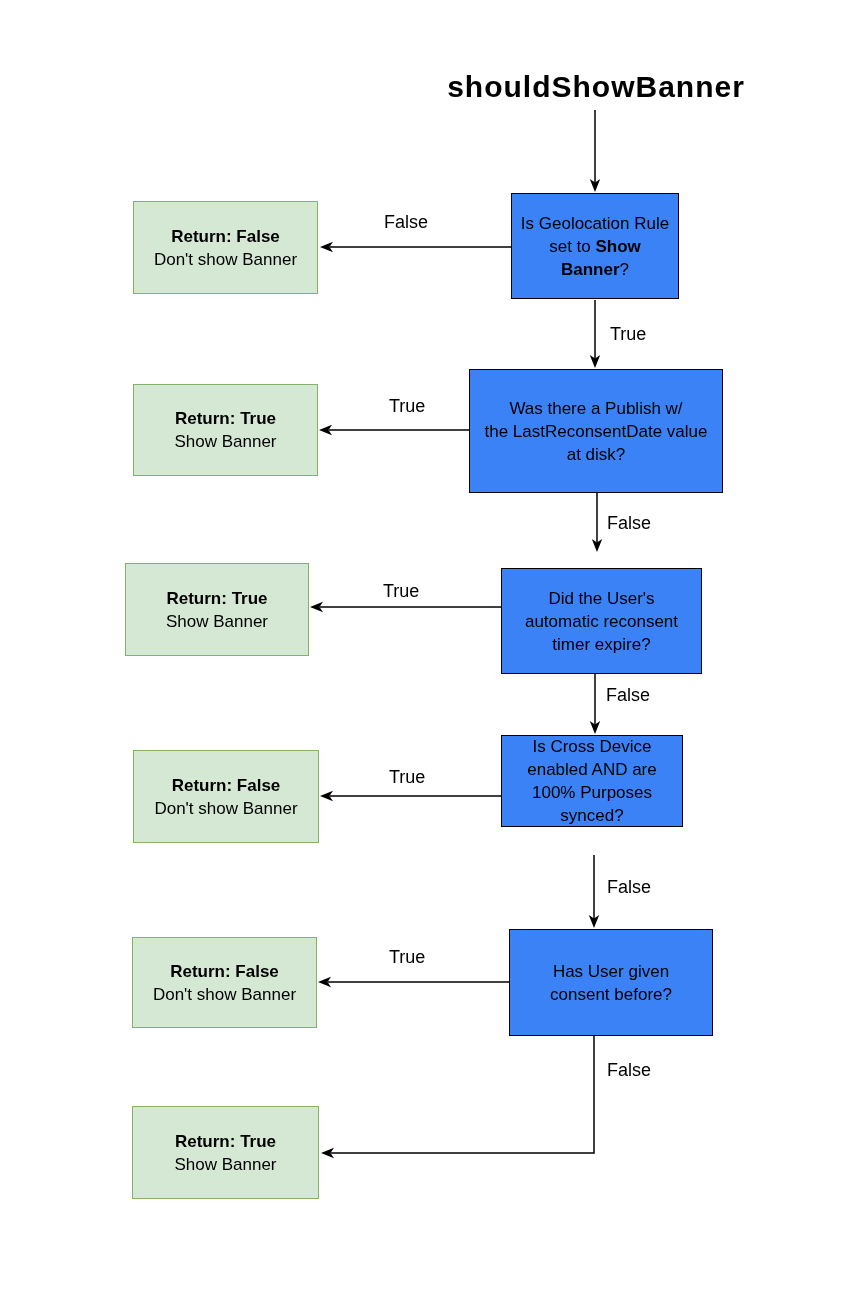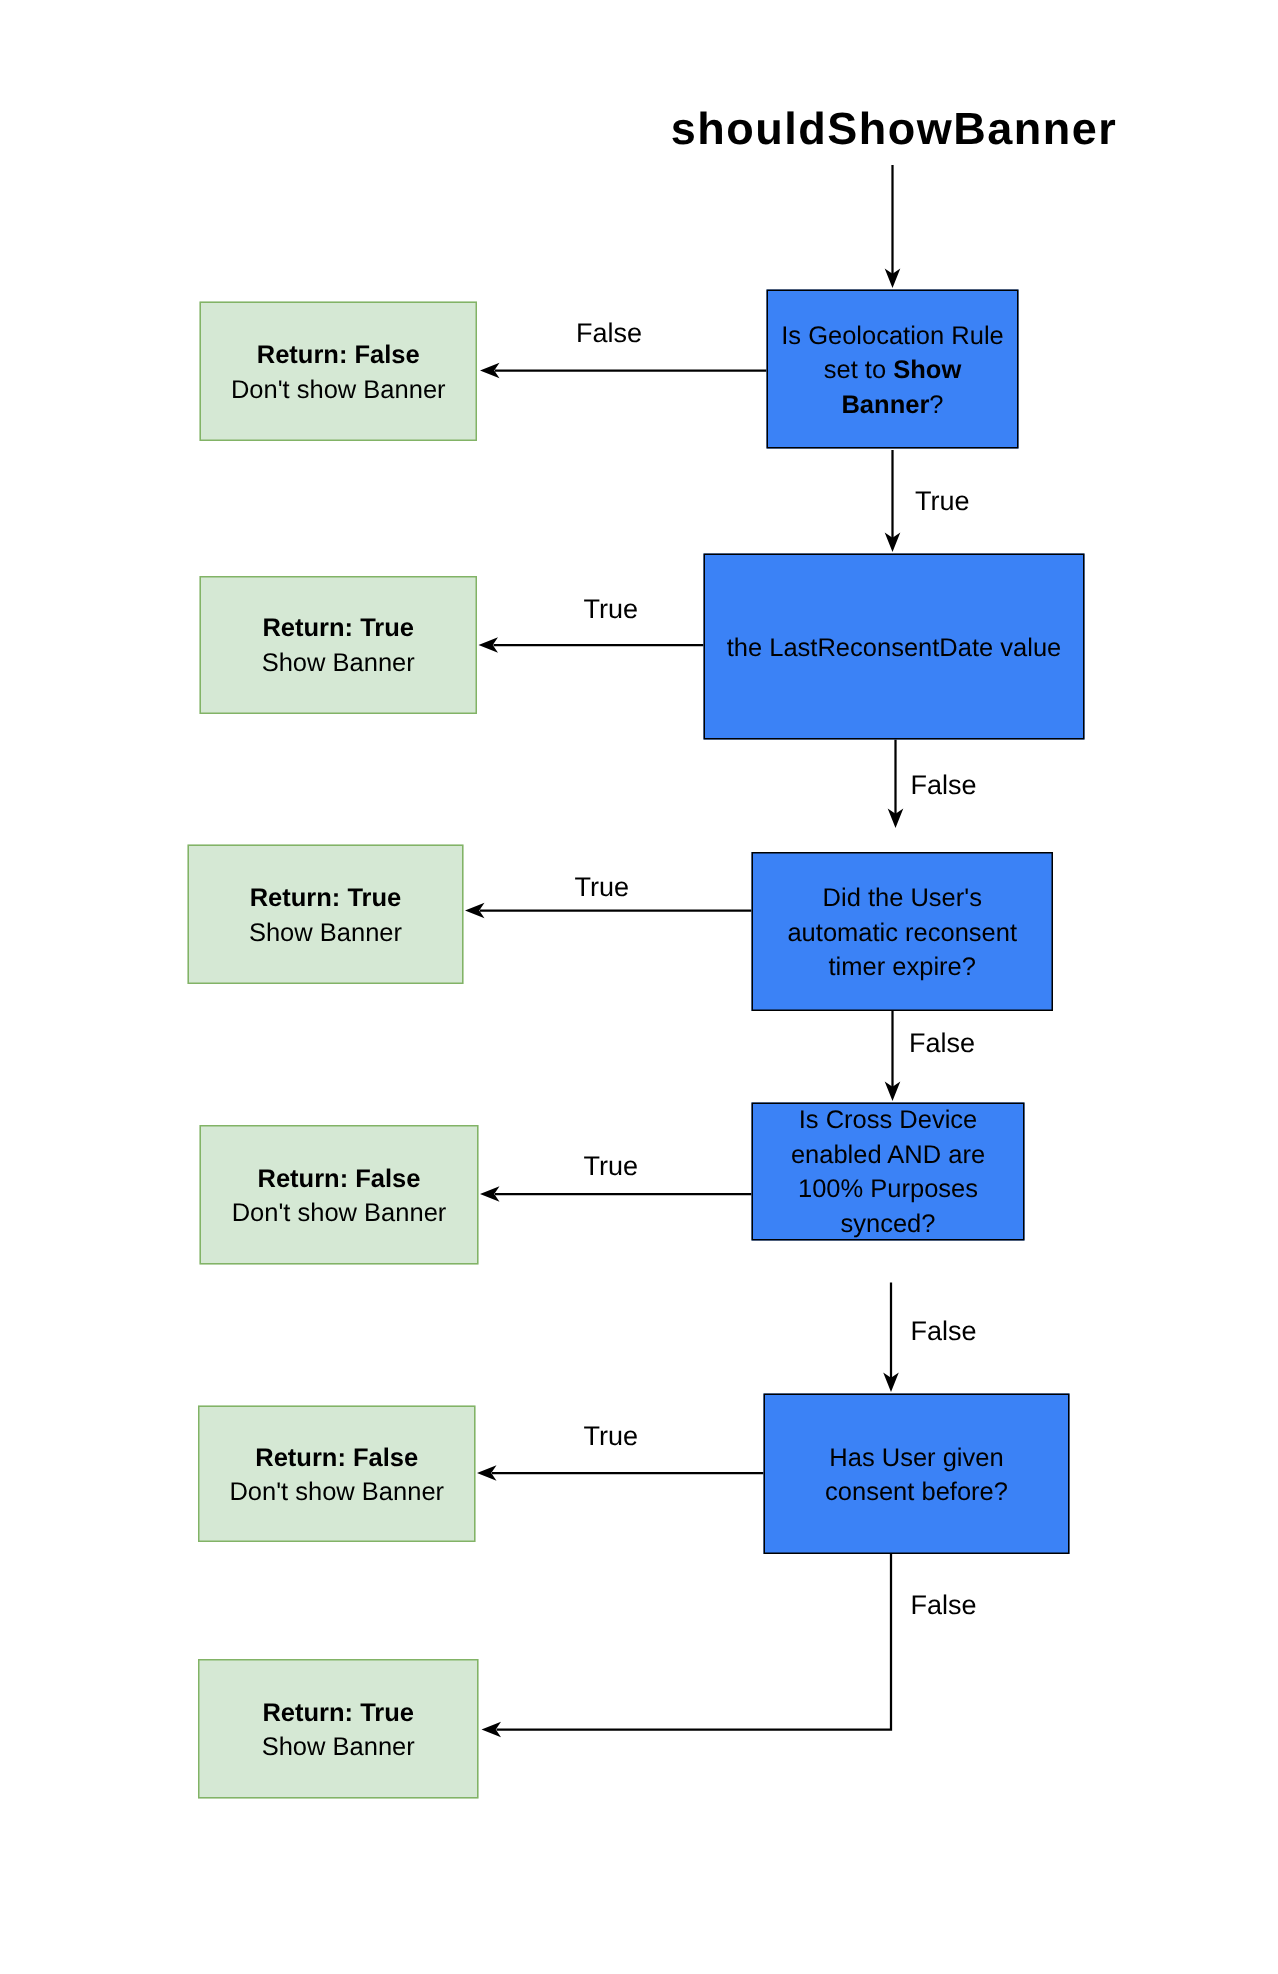--- a/index.html
+++ b/index.html
@@ -102,21 +102,23 @@
 
   <div class="title">shouldShowBanner</div>
 
   <div class="node decision" id="d0">
     <div class="line"><span>Is Geolocation Rule</span></div>
     <div class="line"><span>set to </span><b>Show</b></div>
     <div class="line"><b>Banner</b><span>?</span></div>
   </div>
 
   <div class="node decision" id="d1">
+    <div class="line">Was there a Publish w/</div>
     <div class="line">the LastReconsentDate value</div>
+    <div class="line">at disk?</div>
   </div>
 
   <div class="node decision" id="d2">
     <div class="line">Did the User's</div>
     <div class="line">automatic reconsent</div>
     <div class="line">timer expire?</div>
   </div>
 
   <div class="node decision" id="d3">
     <div class="line">Is Cross Device</div>

